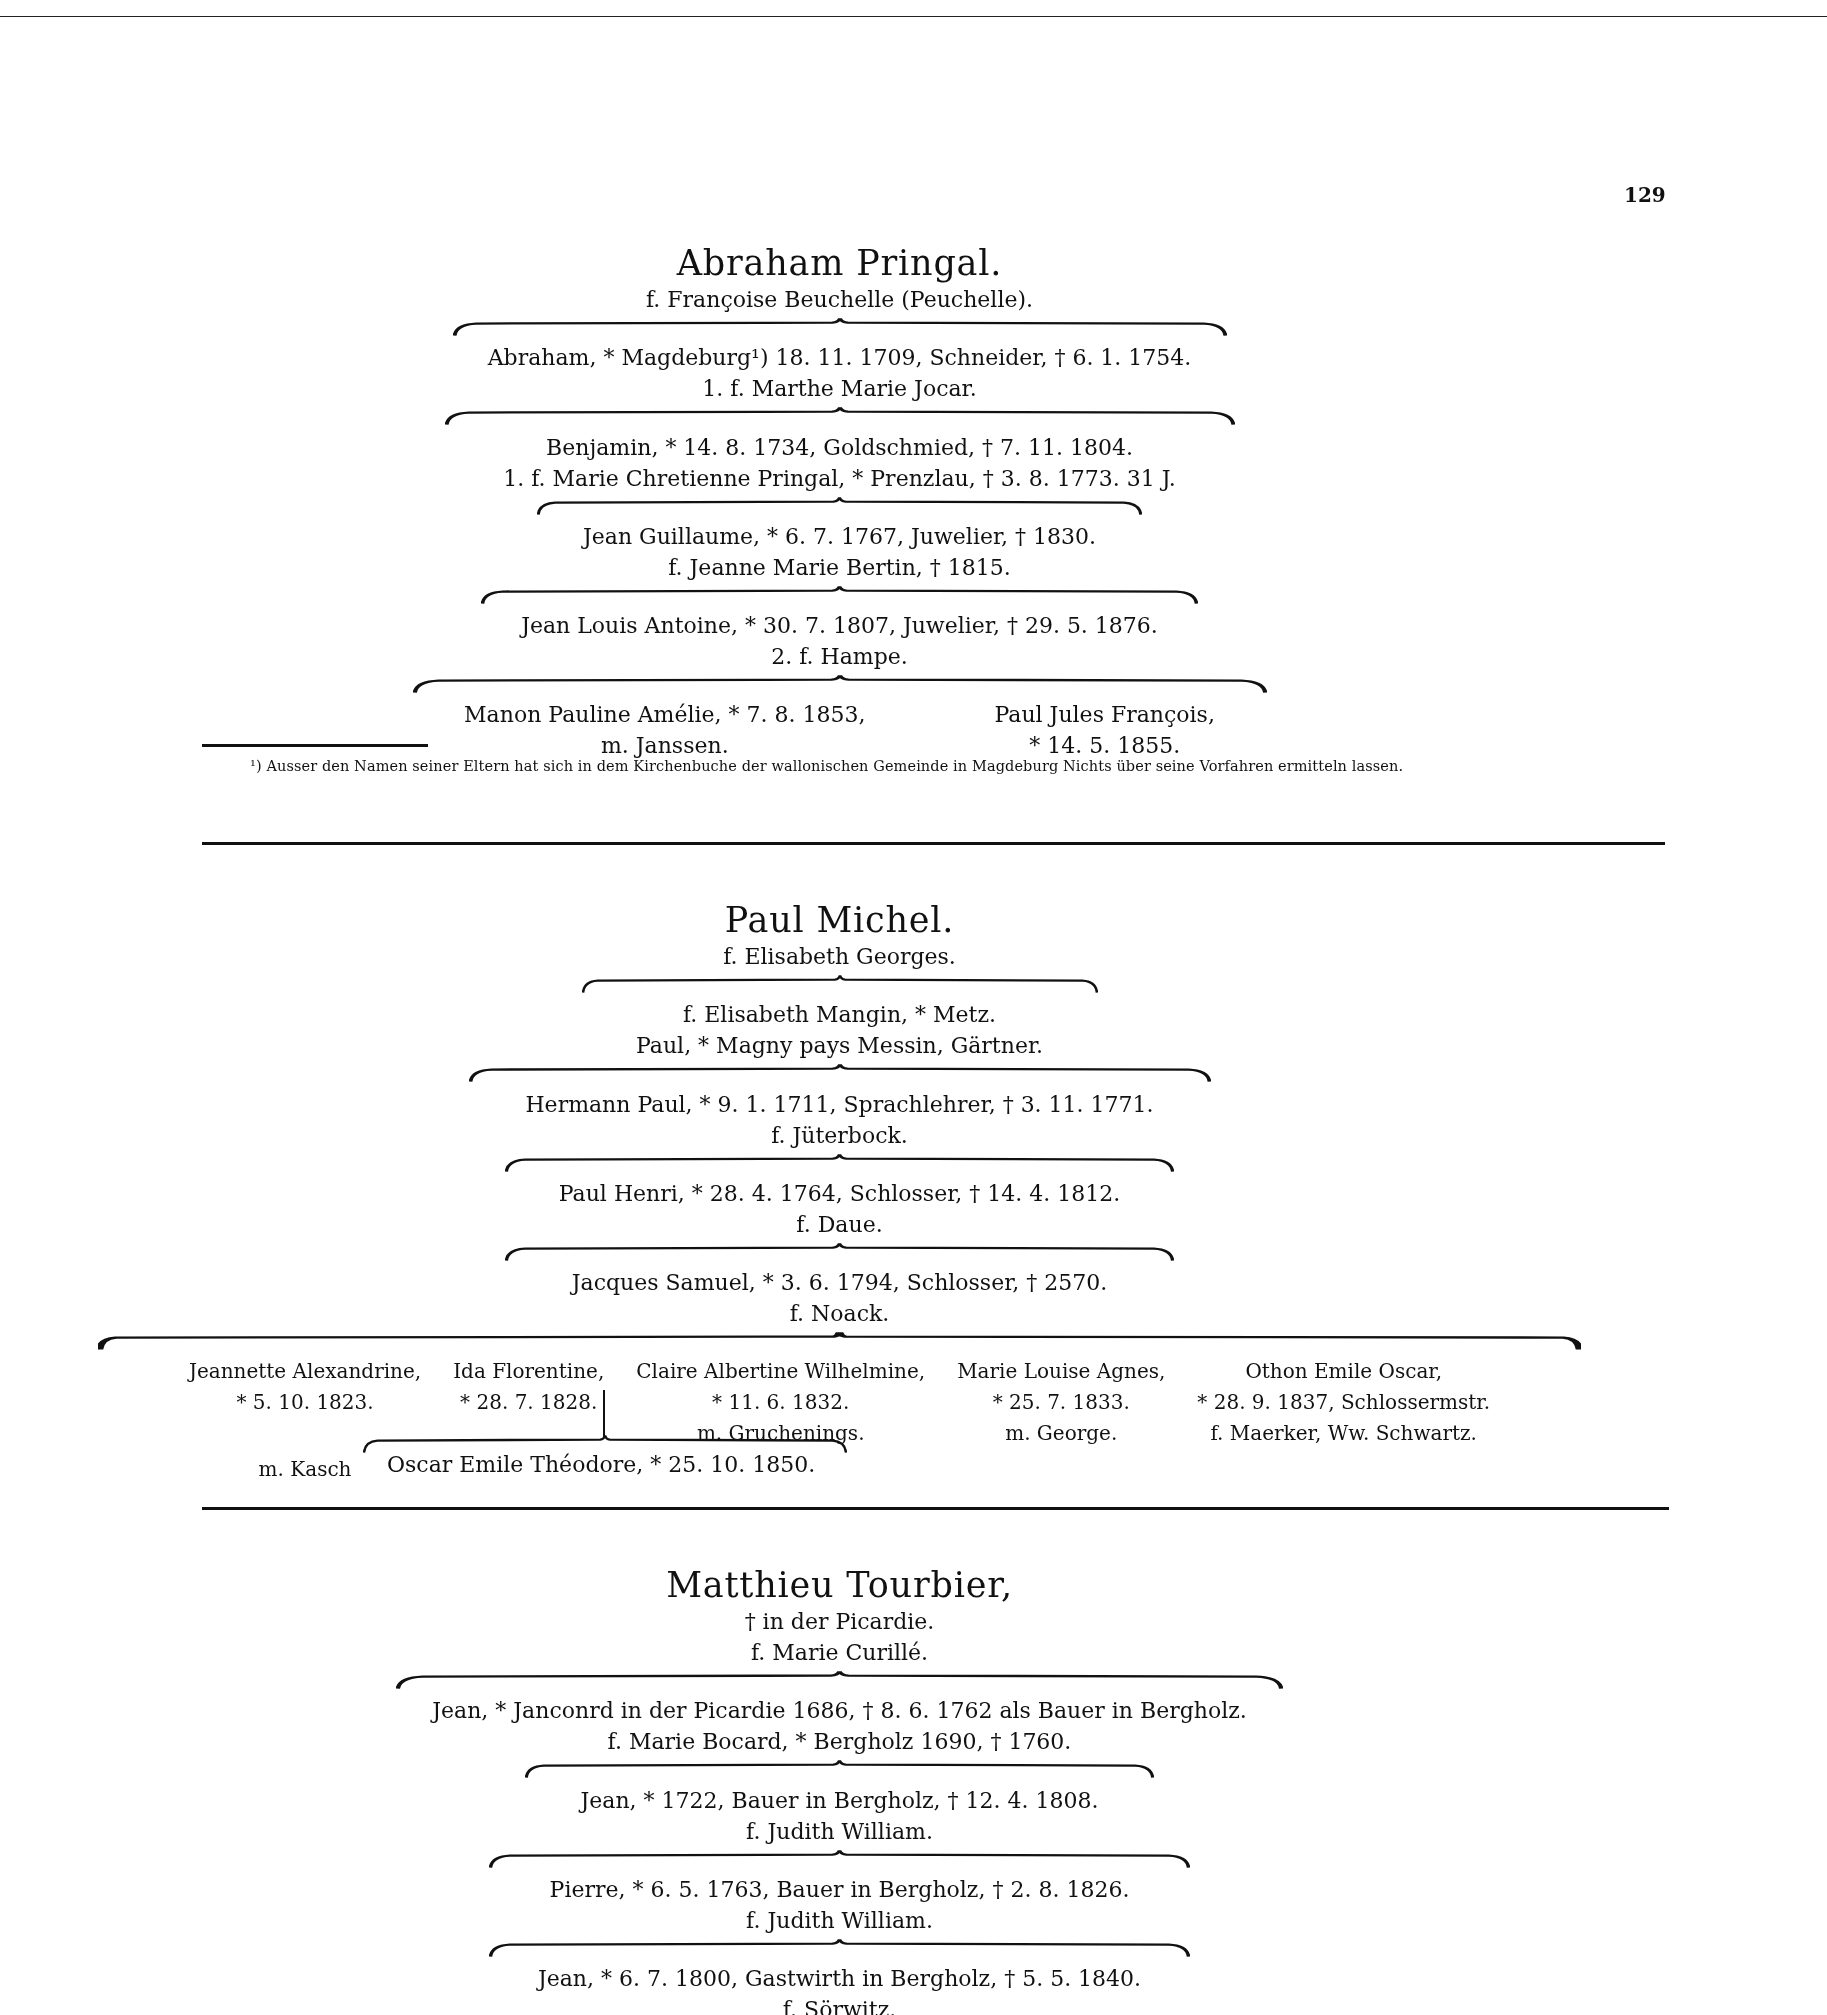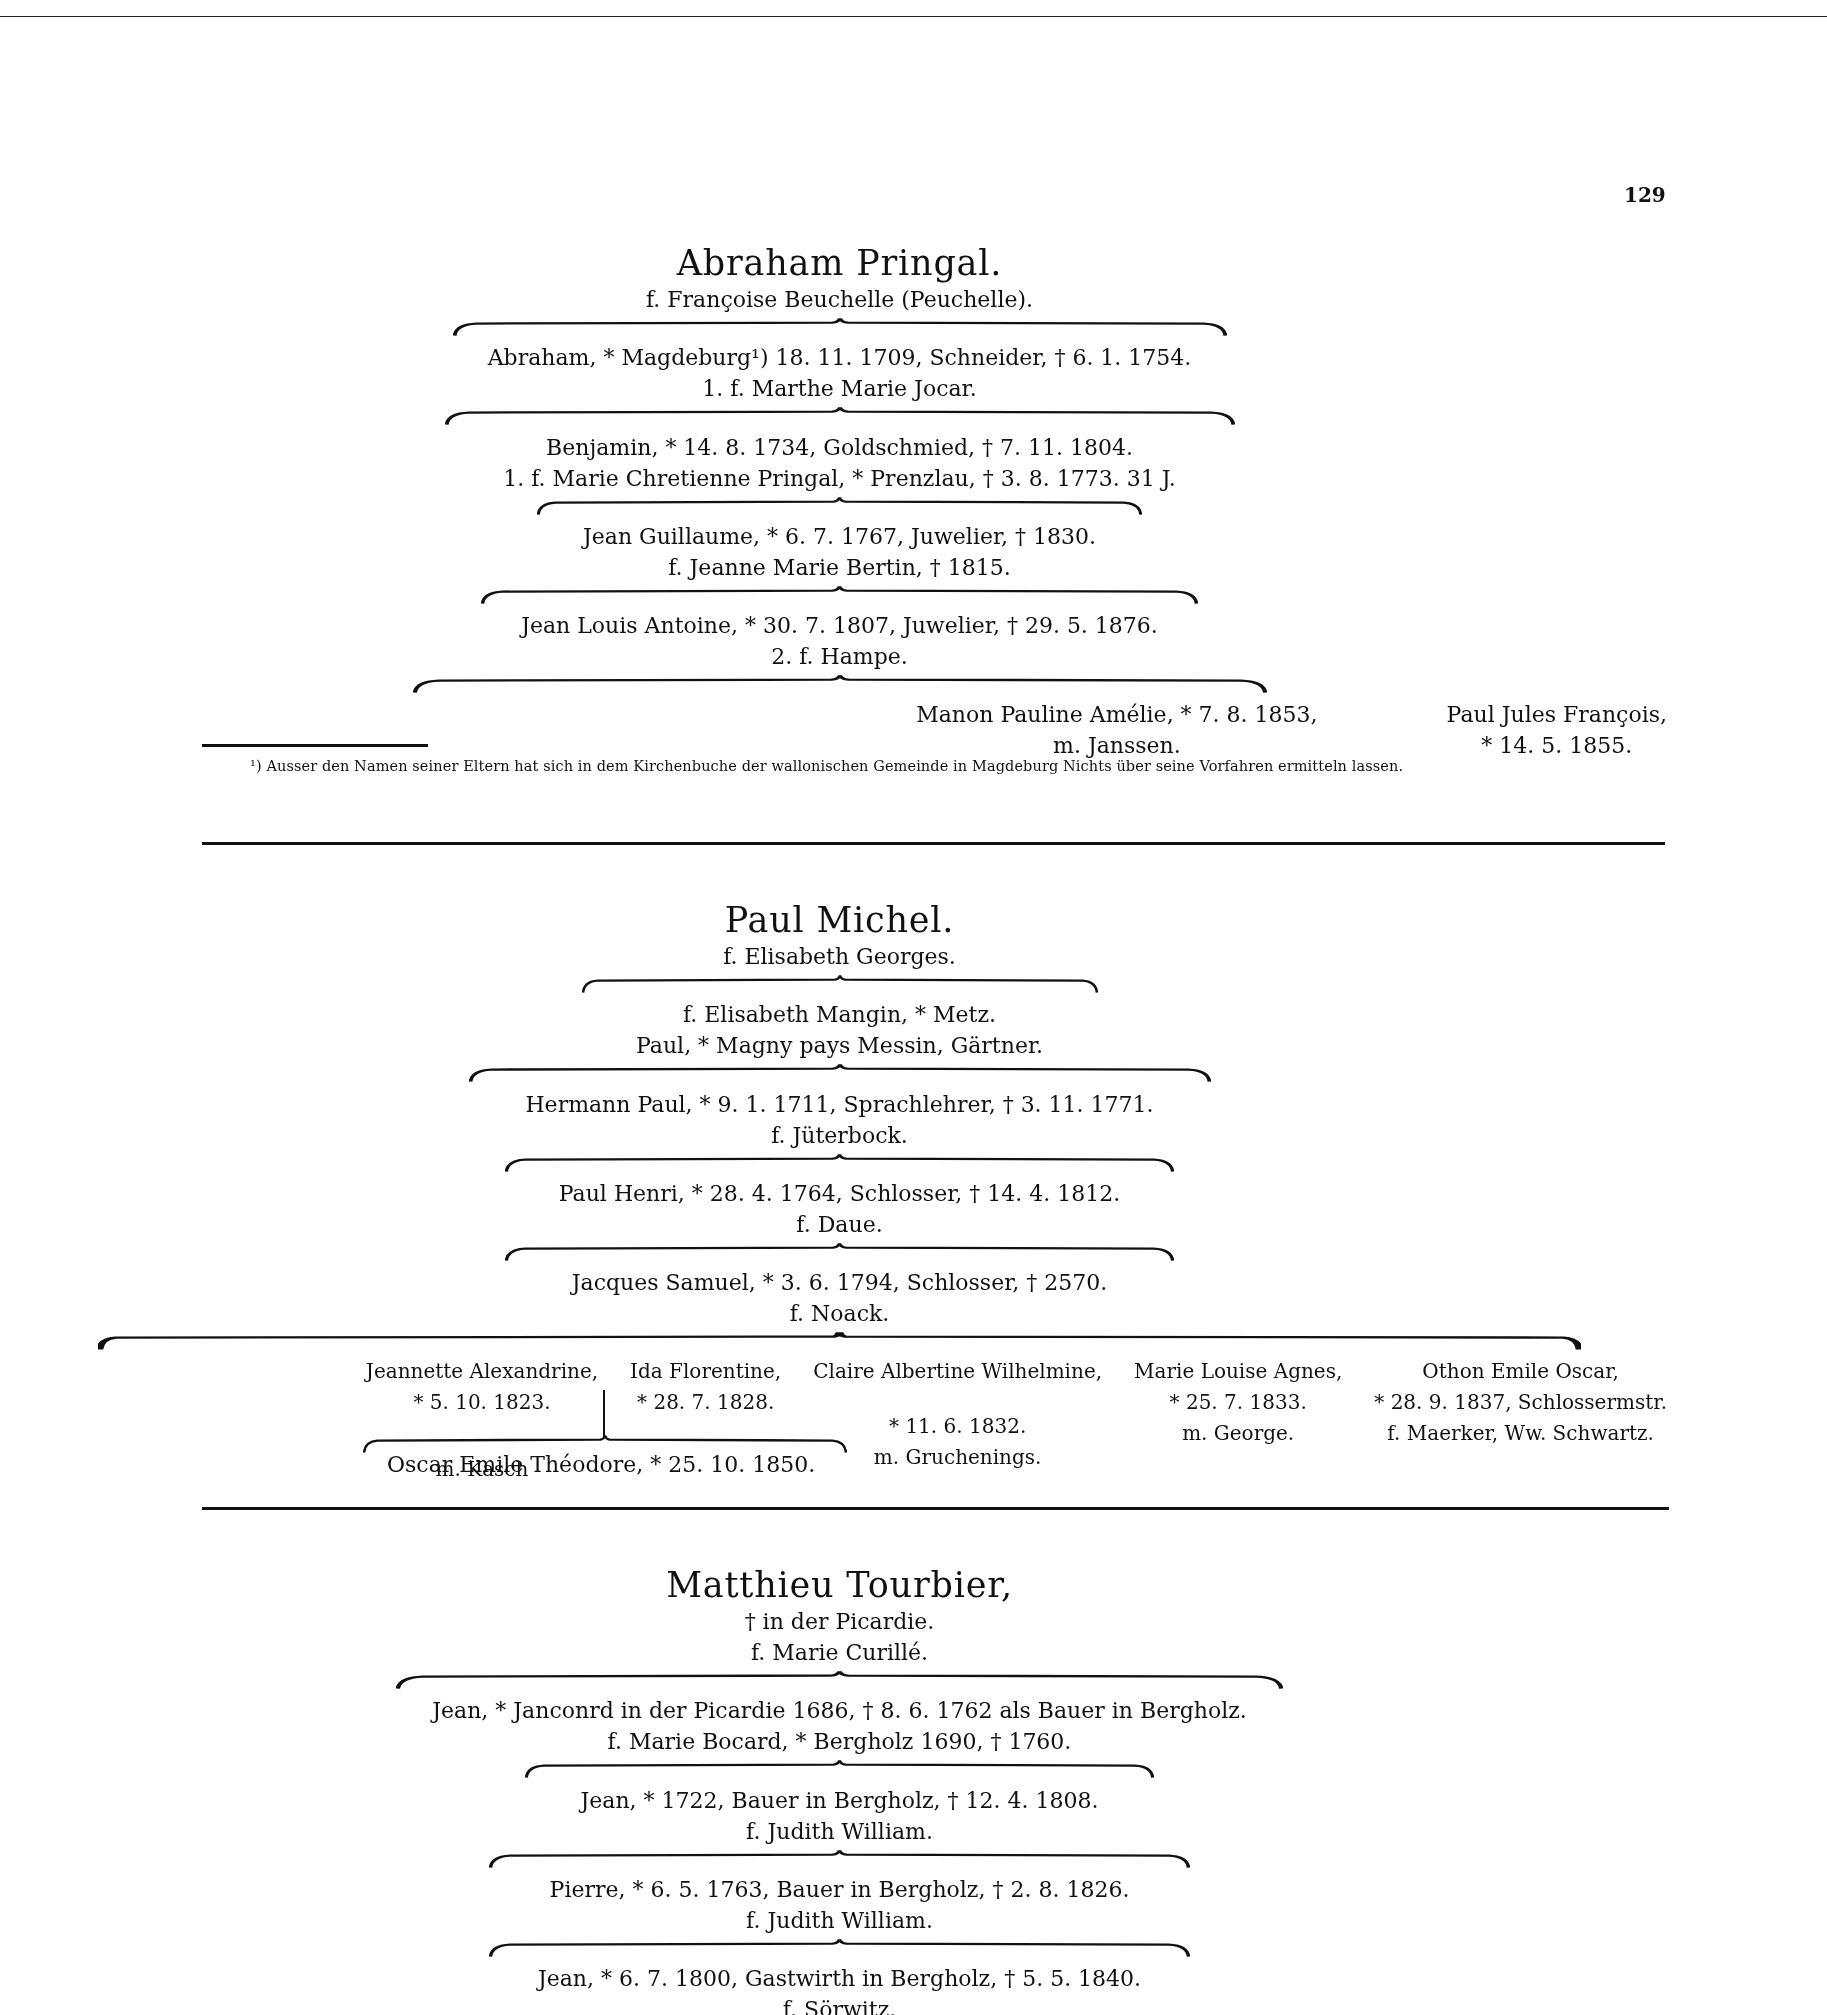--- a/index.html
+++ b/index.html
@@ -7,21 +7,21 @@
     width: 1827px; height: 2748px; position: relative; overflow: hidden;
     font-family: "DejaVu Serif", "Liberation Serif", serif; color: #111;
   }
   .top-rule { position: absolute; left: 0; right: 0; top: 16px; height: 1.2px; background: #222; }
   .page-number { position: absolute; left: 1624px; top: 183px; font-size: 20px; font-weight: bold; }
   .family { position: absolute; left: 0; width: 1679px; text-align: center; }
   .title { font-size: 35px; letter-spacing: 0.8px; line-height: 1.2; }
   .line { font-size: 22px; line-height: 31px; white-space: nowrap; }
   .brace { position: relative; height: 18.5px; margin: 3.2px auto 5.6px auto; }
   .brace svg { width: 100%; height: 100%; display: block; }
-  .row { display: flex; justify-content: flex-end; }
+  .row { display: flex; justify-content: center; }
   .col { text-align: center; padding: 0 12px; }
   .footnote-rule { position: absolute; left: 202px; top: 744px; width: 226px; height: 2.8px; background: #111; }
   .footnote { position: absolute; left: 250px; top: 758px; font-size: 14.5px; white-space: nowrap; letter-spacing: 0.1px; }
   .section-rule { position: absolute; height: 3.2px; background: #111; }
 </style>
 </head>
 <body>
 
 <div class="top-rule"></div>
 <div class="page-number">129</div>
@@ -119,21 +119,21 @@
       <div class="line" style="font-size:20px;">Jeannette Alexandrine,</div>
       <div class="line" style="font-size:20px;">* 5. 10. 1823.</div>
       <div class="line" style="font-size:20px;margin-top:36px;">m. Kasch</div>
     </div>
     <div class="col">
       <div class="line" style="font-size:20px;">Ida Florentine,</div>
       <div class="line" style="font-size:20px;">* 28. 7. 1828.</div>
     </div>
     <div class="col">
       <div class="line" style="font-size:20px;">Claire Albertine Wilhelmine,</div>
-      <div class="line" style="font-size:20px;margin-top:24px;">* 11. 6. 1832.</div>
+      <div class="line" style="font-size:20px;">* 11. 6. 1832.</div>
       <div class="line" style="font-size:20px;">m. Gruchenings.</div>
     </div>
     <div class="col">
       <div class="line" style="font-size:20px;">Marie Louise Agnes,</div>
       <div class="line" style="font-size:20px;">* 25. 7. 1833.</div>
       <div class="line" style="font-size:20px;">m. George.</div>
     </div>
     <div class="col">
       <div class="line" style="font-size:20px;">Othon Emile Oscar,</div>
       <div class="line" style="font-size:20px;">* 28. 9. 1837, Schlossermstr.</div>

